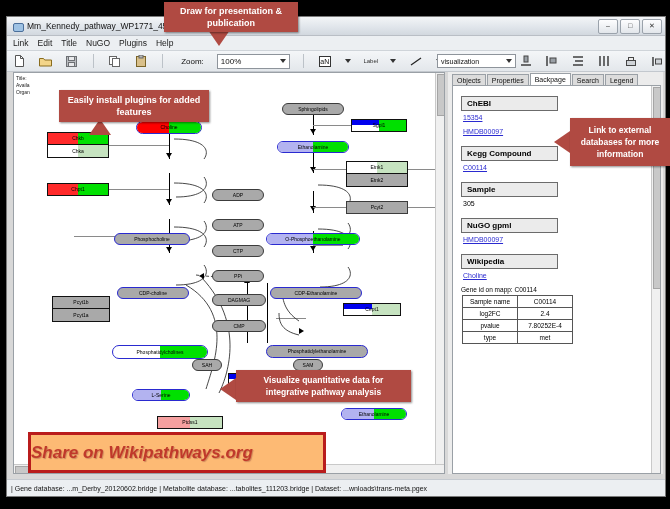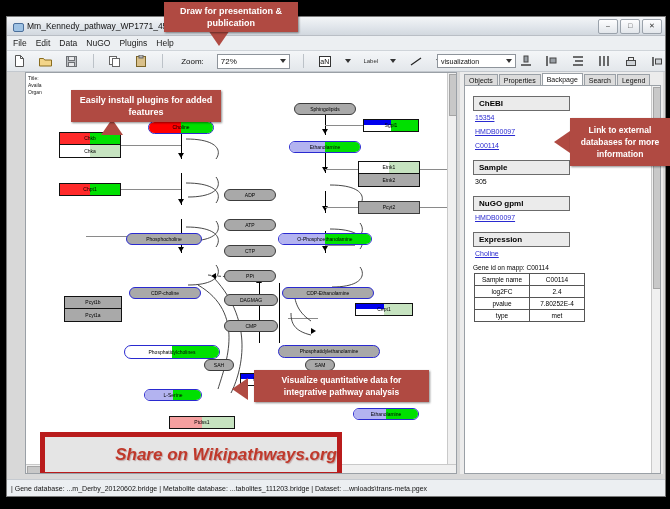--- a/index.html
+++ b/index.html
@@ -36,21 +36,21 @@
             display:flex;align-items:center;padding-left:3px;color:#111;position:relative;}
   .zoom-box .caret{position:absolute;right:3px;top:4px;border-left:3px solid transparent;
             border-right:3px solid transparent;border-top:4px solid #333;}
   .dd-caret{border-left:3px solid transparent;border-right:3px solid transparent;
             border-top:4px solid #333;margin:0 2px;}
   .tool-txt{font-size:6px;color:#333;}
 
   
   .workspace{position:absolute;left:0;top:53px;right:0;bottom:20px;display:flex;}
   .canvas-pane{position:relative;width:430px;background:#fff;border:1px solid #9aa0a6;
-               margin:2px 0 2px 18px;overflow:hidden;}
+               margin:2px 0 2px 6px;overflow:hidden;}
   .side-pane{position:relative;flex:1;margin:2px 2px 2px 3px;background:#ececec;
              display:flex;flex-direction:column;}
 
   
   .canv-meta{position:absolute;left:2px;top:2px;font-size:5px;color:#222;line-height:7px;}
 
   
   .node{position:absolute;box-sizing:border-box;display:flex;align-items:center;
         justify-content:center;font-size:5px;color:#000;text-align:center;line-height:1;}
   .metab{border:1px solid #2a2ad0;border-radius:9px;background:#a9a9a9;}
@@ -77,22 +77,22 @@
   .callout{position:absolute;background:#b04a42;color:#fff;font-weight:bold;text-align:center;
            box-shadow:1px 1px 2px rgba(0,0,0,.45);z-index:60;display:flex;align-items:center;
            justify-content:center;padding:3px 6px;box-sizing:border-box;line-height:12px;}
   .arrow-dn{position:absolute;width:0;height:0;border-left:11px solid transparent;
             border-right:11px solid transparent;border-top:16px solid #b04a42;z-index:59;}
   .arrow-up{position:absolute;width:0;height:0;border-left:11px solid transparent;
             border-right:11px solid transparent;border-bottom:16px solid #b04a42;z-index:59;}
   .arrow-lf{position:absolute;width:0;height:0;border-top:11px solid transparent;
             border-bottom:11px solid transparent;border-right:16px solid #b04a42;z-index:59;}
 
-  .sharebox{position:absolute;border:5px solid #b91c1c;background:#e5e5e5;display:flex;
-            align-items:center;justify-content:flex-end;z-index:61;}
+  .sharebox{position:absolute;border:3px solid #b91c1c;background:#fdba74;display:flex;
+            align-items:center;justify-content:flex-start;z-index:61;}
   .sharebox span{color:#c0392b;font-weight:bold;font-style:italic;font-size:17px;
             text-shadow:1px 1px 1px rgba(120,40,40,.35);}
   .vis-select{width:74px;height:12px;background:#fff;border:1px solid #8e949b;font-size:7px;
               display:flex;align-items:center;padding-left:3px;color:#111;position:relative;}
   .vis-select .caret{position:absolute;right:3px;top:4px;border-left:3px solid transparent;
               border-right:3px solid transparent;border-top:4px solid #333;}
   .tabs{display:flex;align-items:flex-end;height:13px;padding-left:4px;gap:1px;}
   .tab{font-size:7px;padding:2px 4px 1px;border:1px solid #9aa0a6;border-bottom:none;
        background:#dcdcdc;color:#111;}
   .tab.active{background:#fff;padding-bottom:2px;}
@@ -131,23 +131,23 @@
     <div class="tb-ico"></div>
     <div class="tb-title">Mm_Kennedy_pathway_WP1771_45176.gpml</div>
     <div class="tb-btns">
       <div class="tb-btn">–</div>
       <div class="tb-btn">□</div>
       <div class="tb-btn">✕</div>
     </div>
   </div>
 
   <div class="menubar">
-    <div class="menu-item">File</div>
+    <div class="menu-item">Link</div>
     <div class="menu-item">Edit</div>
-    <div class="menu-item">Data</div>
+    <div class="menu-item">Title</div>
     <div class="menu-item">NuGO</div>
     <div class="menu-item">Plugins</div>
     <div class="menu-item">Help</div>
   </div>
 
   <div class="toolbar">
     <div class="tool">
       <svg width="11" height="12">
           <path d="M1.5 0.5h5l3 3v8h-8z" fill="#fff" stroke="#555"></path>
           <path d="M6.5 0.5v3h3" fill="none" stroke="#555"></path>
@@ -174,21 +174,21 @@
     </div>
     <div class="tool">
       <svg width="10" height="12">
           <rect x="0.5" y="1.5" width="9" height="10" fill="#d9c08a" stroke="#7a6428"></rect>
           <rect x="3" y="0" width="4" height="3" fill="#b6b6b6" stroke="#666"></rect>
         </svg>
     </div>
     <div class="sep"></div>
     <div class="zoom-lbl">Zoom:</div>
     <div class="zoom-box">
-      <span>72%</span>
+      <span>100%</span>
       <i class="caret"></i>
     </div>
     <div class="sep"></div>
     <div class="tool">
       <svg width="12" height="11">
           <rect x="0.5" y="0.5" width="11" height="10" fill="#fff" stroke="#333"></rect>
           <text x="5.8" y="8" font-size="7" text-anchor="middle" fill="#111" font-family="Liberation Sans">aN</text>
         </svg>
     </div>
     <i class="dd-caret"></i>
@@ -480,21 +480,21 @@
 
       <div class="node gene" style="left:143px;top:343px;width:66px;height:13px;background:#fff;border:1px solid #111;">
         <i class="half lh" style="background:#f5a0a0;"></i>
         <i class="half rh" style="background:#c6e3c0;"></i>
         <span>Ptdss1</span>
       </div>
 
       <div class="callout" style="left:45px;top:17px;width:150px;height:32px;font-size:9px;">Easily install plugins for added features</div>
       <div class="arrow-up" style="left:75px;top:46px;"></div>
 
-      <div class="callout" style="left:228px;top:297px;width:175px;height:32px;font-size:8.5px;">Visualize quantitative data  for integrative pathway analysis</div>
+      <div class="callout" style="left:222px;top:297px;width:175px;height:32px;font-size:8.5px;">Visualize quantitative data  for integrative pathway analysis</div>
       <div class="arrow-lf" style="left:206px;top:305px;"></div>
 
       <div class="sharebox" style="left:14px;top:359px;width:292px;height:35px;">
         <span>Share on Wikipathways.org</span>
       </div>
 
       <div class="scrollbar-v">
         <div class="scroll-thumb"></div>
       </div>
       <div class="scrollbar-h">
@@ -511,29 +511,30 @@
         <div class="tab">Legend</div>
       </div>
 
       <div class="panel-body">
 
         <div class="db-header">ChEBI</div>
         <a class="db-link">15354</a>
 
         <a class="db-link">HMDB00097</a>
 
+        <div class="db-header">Kegg Compound</div>
         <a class="db-link">C00114</a>
 
         <div class="db-header">Sample</div>
         <span class="db-plain">305</span>
 
         <div class="db-header">NuGO gpml</div>
         <a class="db-link">HMDB00097</a>
 
-        <div class="db-header">Expression</div>
+        <div class="db-header">Wikipedia</div>
         <a class="db-link">Choline</a>
 
         <div class="gene-id">Gene id on mapp: C00114</div>
 
         <table class="exp">
           <tbody>
               <tr>
             <td>Sample name</td>
             <td>C00114</td>
           </tr>

